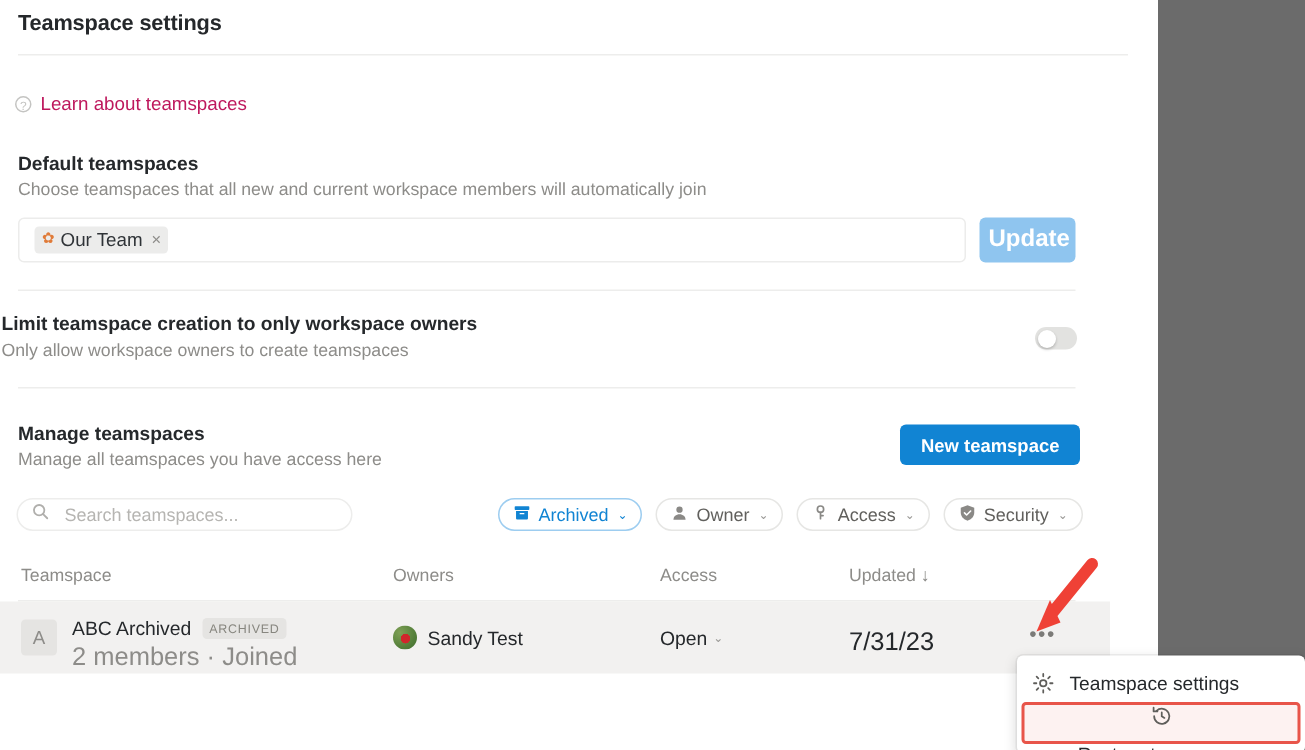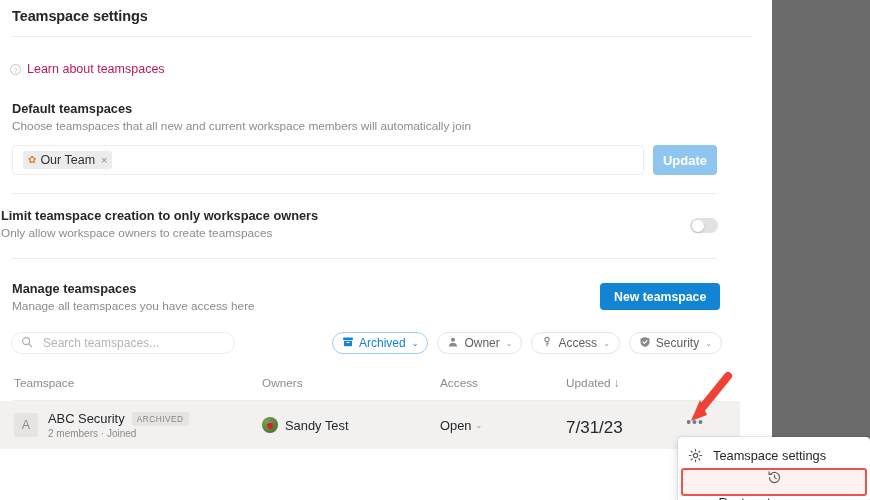--- a/index.html
+++ b/index.html
@@ -135,21 +135,21 @@
   .btn-update {
     position: absolute;
     left: 653px;
     top: 145px;
     width: 64px;
     height: 30px;
     background: #8fc5ef;
     color: #ffffff;
     border: none;
     border-radius: 4px;
-    font-size: 13px;
+    font-size: 16px;
     font-weight: bold;
     font-family: "Liberation Sans", sans-serif;
     cursor: default;
   }
 
   .divider {
     position: absolute;
     left: 12px;
     width: 705px;
     height: 1px;
@@ -321,21 +321,21 @@
     color: #87867f;
     font-size: 8.3px;
     letter-spacing: 0.5px;
     padding: 2px 5px;
     border-radius: 3px;
   }
   .ts-meta {
     position: absolute;
     left: 48px;
     top: 27px;
-    font-size: 10px;
+    font-size: 17px;
     color: #8d8c89;
   }
   .owner-cell {
     position: absolute;
     left: 262px;
     top: 16px;
     display: flex;
     align-items: center;
     gap: 7px;
   }
@@ -542,21 +542,21 @@
   <div class="thead">
     <span class="th th-teamspace">Teamspace</span>
     <span class="th th-owners">Owners</span>
     <span class="th th-access">Access</span>
     <span class="th th-updated">Updated ↓</span>
   </div>
 
   <div class="row">
     <div class="avatar-sq">A</div>
     <div class="ts-name-line">
-      <span class="ts-name">ABC Security</span>
+      <span class="ts-name">ABC Archived</span>
       <span class="badge-archived">ARCHIVED</span>
     </div>
     <div class="ts-meta">2 members · Joined</div>
 
     <div class="owner-cell">
       <span class="owner-avatar"></span>
       <span class="owner-name">Sandy Test</span>
     </div>
 
     <div class="access-cell">

